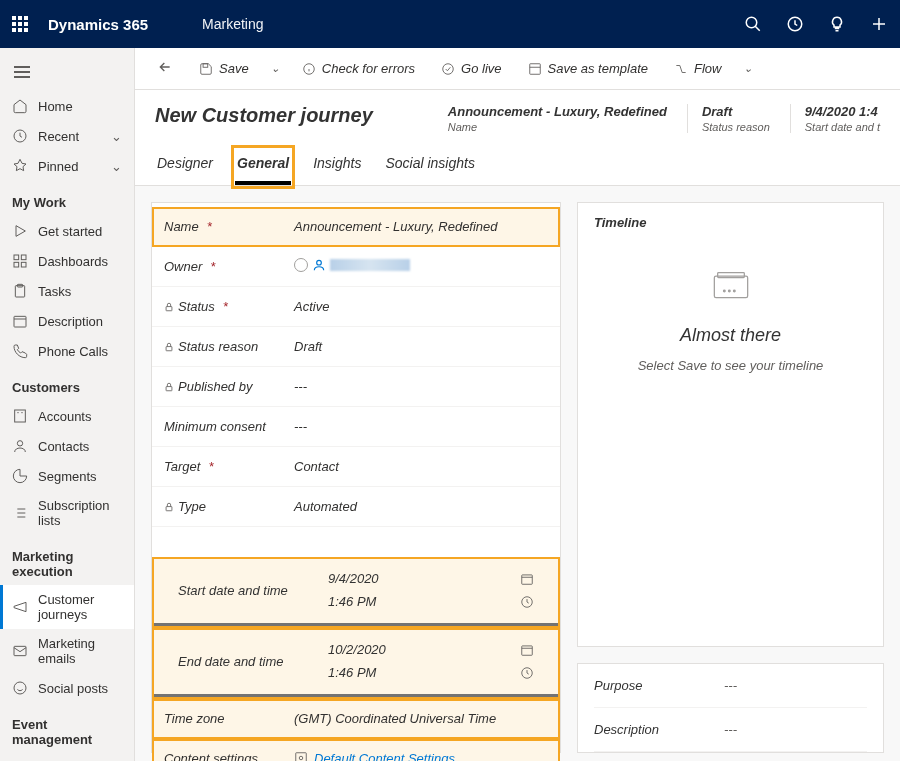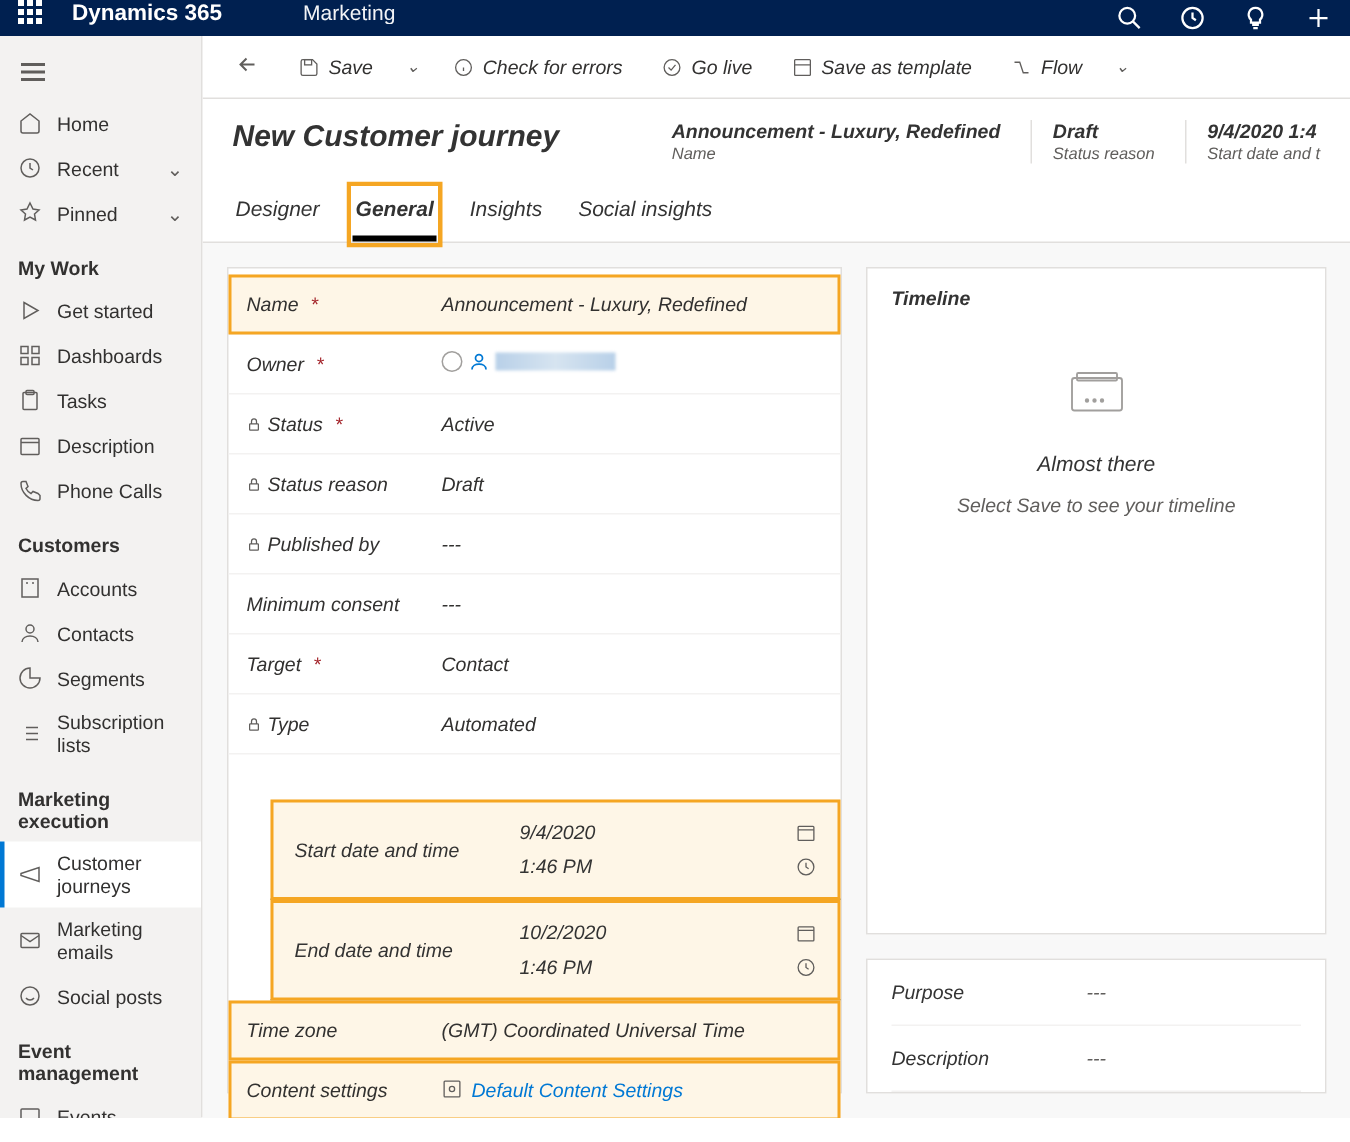--- a/index.html
+++ b/index.html
@@ -1,18 +1,18 @@
 <!DOCTYPE html>
 <html><head>
   <meta charset="utf-8">
   <style>
     * { box-sizing: border-box; margin: 0; padding: 0; font-family: "Segoe UI", -apple-system, sans-serif; }
     body { width: 900px; height: 761px; overflow: hidden; background: #fff; font-size: 13px; color: #333; }
     
-    .topbar { height: 24px; background: #002050; color: #fff; display: flex; padding: 0 12px; }
+    .topbar { height: 48px; background: #002050; color: #fff; display: flex; align-items: center; padding: 0 12px; }
     .waffle { width: 16px; height: 16px; display: grid; grid-template-columns: repeat(3,4px); grid-template-rows: repeat(3,4px); gap: 2px; margin-right: 20px; cursor: pointer; }
     .waffle span { background: #fff; }
     .brand { font-weight: 600; font-size: 15px; margin-right: 14px; }
     .module { font-size: 14px; opacity: .95; margin-left: 40px; }
     .topbar-right { margin-left: auto; display: flex; gap: 24px; align-items: center; }
     .topbar-right .ticon { width: 18px; height: 18px; cursor: pointer; color: #fff; }
 
     .shell { display: flex; height: calc(100% - 40px); }
     
     .sidebar { width: 135px; background: #f3f2f1; border-right: 1px solid #e1dfdd; padding: 8px 0; overflow-y: auto; position: relative; }
@@ -52,30 +52,30 @@
     .side-col { flex: 1; display: flex; flex-direction: column; gap: 16px; }
     
     .field { display: flex; align-items: center; min-height: 40px; padding: 0 12px; border-bottom: 1px solid #f3f2f1; font-size: 13px; }
     .field-label { width: 130px; color: #323130; display: flex; align-items: center; gap: 4px; }
     .lock { width: 10px; height: 10px; color: #605e5c; }
     .req { color: #a4262c; margin-left: 4px; }
     .field-value { flex: 1; color: #323130; }
     .field-value.link { color: #0078d4; }
     .field.highlight { background: #fef6e7; outline: 2px solid #f5a623; outline-offset: -2px; }
     
-    .dt-field { padding: 10px 16px; border-bottom: 1px solid #737373; background: #fef6e7; outline: 2px solid #f5a623; outline-offset: -2px; display: flex; align-items: center; margin-left: 28px; }
+    .dt-field { padding: 10px 26px; border-bottom: 5px solid #737373; background: #fef6e7; outline: 2px solid #f5a623; outline-offset: -2px; display: flex; align-items: center; }
     .dt-label { width: 150px; font-size: 13px; }
     .dt-values { flex: 1; }
     .dt-row { display: flex; align-items: center; justify-content: space-between; padding: 4px 0; font-size: 13px; }
     .dt-icon { width: 14px; height: 14px; color: #605e5c; }
     
     .timeline-card { flex: 1; padding: 12px 16px; text-align: center; }
     .timeline-title { text-align: left; font-weight: 600; font-size: 13px; margin-bottom: 40px; }
     .timeline-ph-icon { width: 40px; height: 32px; margin: 0 auto 20px; color: #a19f9d; }
-    .timeline-almost { font-size: 14px; margin-bottom: 12px; }
+    .timeline-almost { font-size: 18px; margin-bottom: 12px; }
     .timeline-msg { font-size: 13px; color: #605e5c; }
     
     .props-card { padding: 0 16px; }
     .prop-row { display: flex; padding: 14px 0; border-bottom: 1px solid #f3f2f1; font-size: 13px; }
     .prop-label { width: 130px; }
     .prop-val { color: #605e5c; }
     
     .owner-badge { display: inline-flex; align-items: center; gap: 4px; }
     .owner-badge .circle { width: 14px; height: 14px; border: 1px solid #a19f9d; border-radius: 50%; }
     .owner-badge .person { width: 14px; height: 14px; color: #0078d4; }

